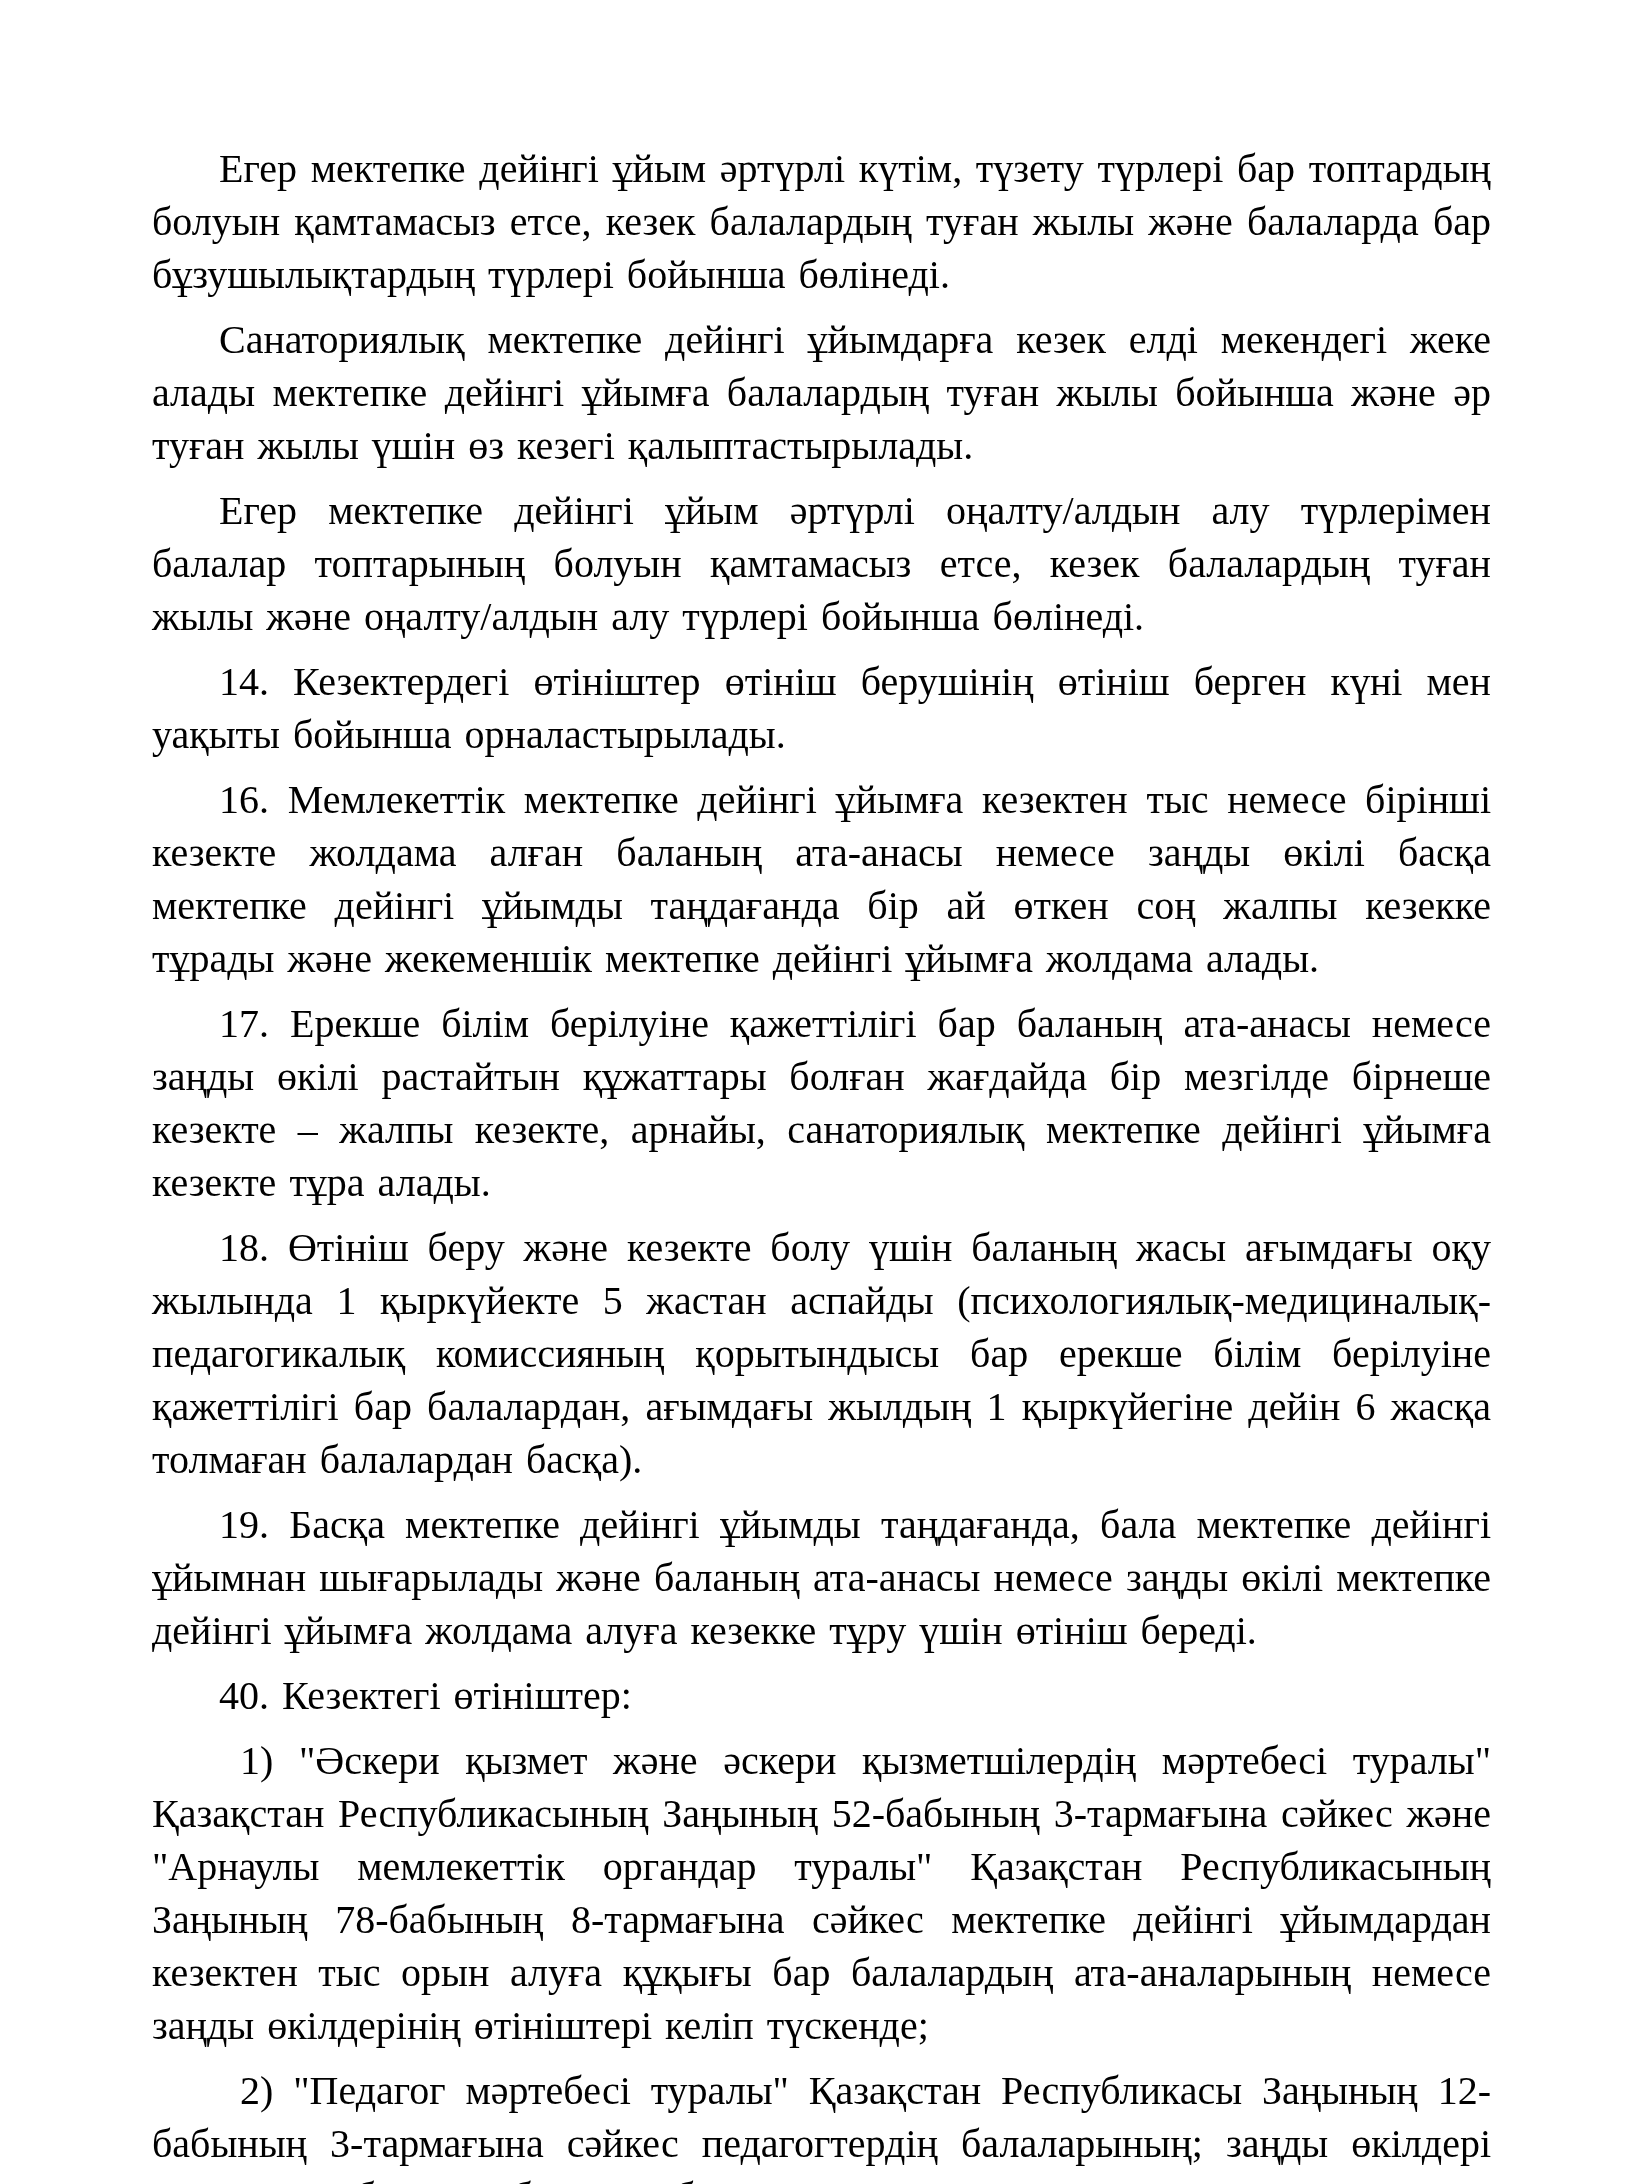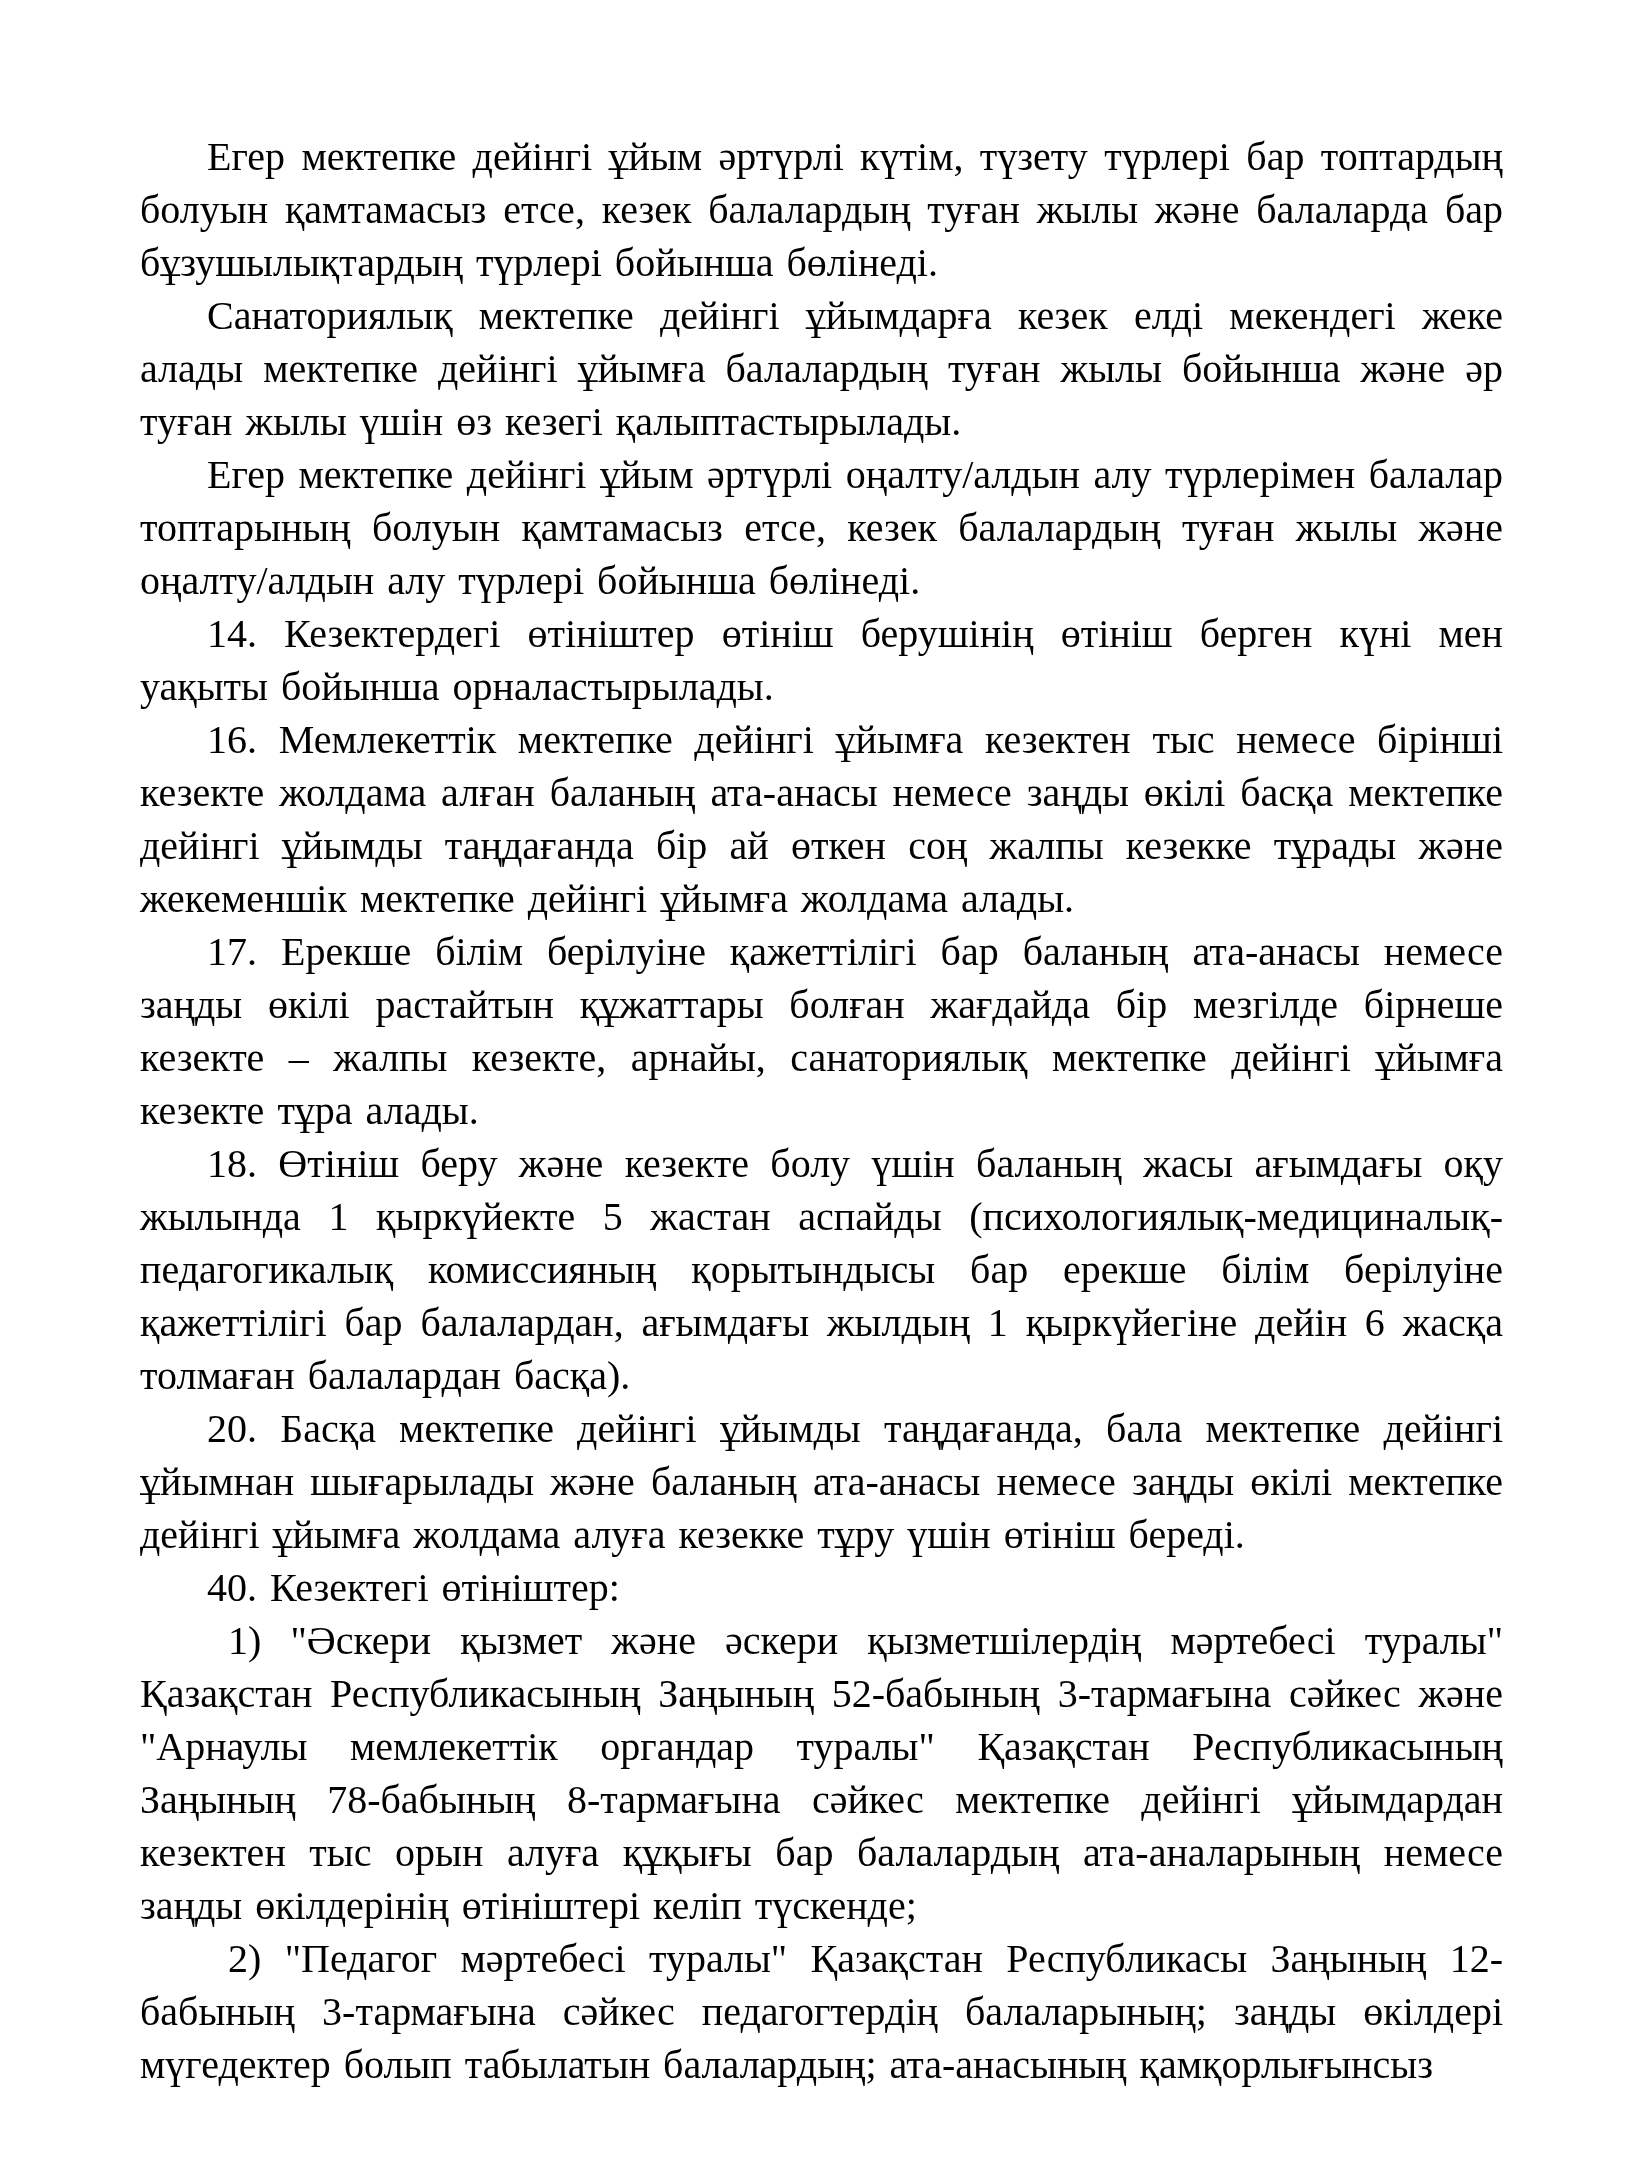--- a/index.html
+++ b/index.html
@@ -20,37 +20,37 @@
     padding: 130px 149px 0 140px;
     background: #ffffff;
     color: #000000;
     font-family: "Liberation Serif", "DejaVu Serif", serif;
     font-size: 40px;
     line-height: 53px;
     text-align: justify;
     text-justify: inter-word;
   }
   .page p {
-    margin: 0;
+    margin: 12px;
     padding: 0;
     text-indent: 67px;
     word-spacing: 3px;
   }
   .page p.subitem {
     text-indent: 88px;
   }
 </style>
 </head>
 <body>
 
 <div class="page">
   <p>Егер мектепке дейінгі ұйым әртүрлі күтім, түзету түрлері бар топтардың болуын қамтамасыз етсе, кезек балалардың туған жылы және балаларда бар бұзушылықтардың түрлері бойынша бөлінеді.</p>
   <p>Санаториялық мектепке дейінгі ұйымдарға кезек елді мекендегі жеке алады мектепке дейінгі ұйымға балалардың туған жылы бойынша және әр туған жылы үшін өз кезегі қалыптастырылады.</p>
   <p>Егер мектепке дейінгі ұйым әртүрлі оңалту/алдын алу түрлерімен балалар топтарының болуын қамтамасыз етсе, кезек балалардың туған жылы және оңалту/алдын алу түрлері бойынша бөлінеді.</p>
   <p>14. Кезектердегі өтініштер өтініш берушінің өтініш берген күні мен уақыты бойынша орналастырылады.</p>
   <p>16. Мемлекеттік мектепке дейінгі ұйымға кезектен тыс немесе бірінші кезекте жолдама алған баланың ата-анасы немесе заңды өкілі басқа мектепке дейінгі ұйымды таңдағанда бір ай өткен соң жалпы кезекке тұрады және жекеменшік мектепке дейінгі ұйымға жолдама алады.</p>
   <p>17. Ерекше білім берілуіне қажеттілігі бар баланың ата-анасы немесе заңды өкілі растайтын құжаттары болған жағдайда бір мезгілде бірнеше кезекте – жалпы кезекте, арнайы, санаториялық мектепке дейінгі ұйымға кезекте тұра алады.</p>
   <p>18. Өтініш беру және кезекте болу үшін баланың жасы ағымдағы оқу жылында 1 қыркүйекте 5 жастан аспайды (психологиялық-медициналық-педагогикалық комиссияның қорытындысы бар ерекше білім берілуіне қажеттілігі бар балалардан, ағымдағы жылдың 1 қыркүйегіне дейін 6 жасқа толмаған балалардан басқа).</p>
-  <p>20. Басқа мектепке дейінгі ұйымды таңдағанда, бала мектепке дейінгі ұйымнан шығарылады және баланың ата-анасы немесе заңды өкілі мектепке дейінгі ұйымға жолдама алуға кезекке тұру үшін өтініш береді.</p>
+  <p>19. Басқа мектепке дейінгі ұйымды таңдағанда, бала мектепке дейінгі ұйымнан шығарылады және баланың ата-анасы немесе заңды өкілі мектепке дейінгі ұйымға жолдама алуға кезекке тұру үшін өтініш береді.</p>
   <p>40. Кезектегі өтініштер:</p>
   <p class="subitem">1) "Әскери қызмет және әскери қызметшілердің мәртебесі туралы" Қазақстан Республикасының Заңының 52-бабының 3-тармағына сәйкес және "Арнаулы мемлекеттік органдар туралы" Қазақстан Республикасының Заңының 78-бабының 8-тармағына сәйкес мектепке дейінгі ұйымдардан кезектен тыс орын алуға құқығы бар балалардың ата-аналарының немесе заңды өкілдерінің өтініштері келіп түскенде;</p>
   <p class="subitem">2) "Педагог мәртебесі туралы" Қазақстан Республикасы Заңының 12-бабының 3-тармағына сәйкес педагогтердің балаларының; заңды өкілдері мүгедектер болып табылатын балалардың; ата-анасының қамқорлығынсыз</p>
 </div>
 
 </body></html>

